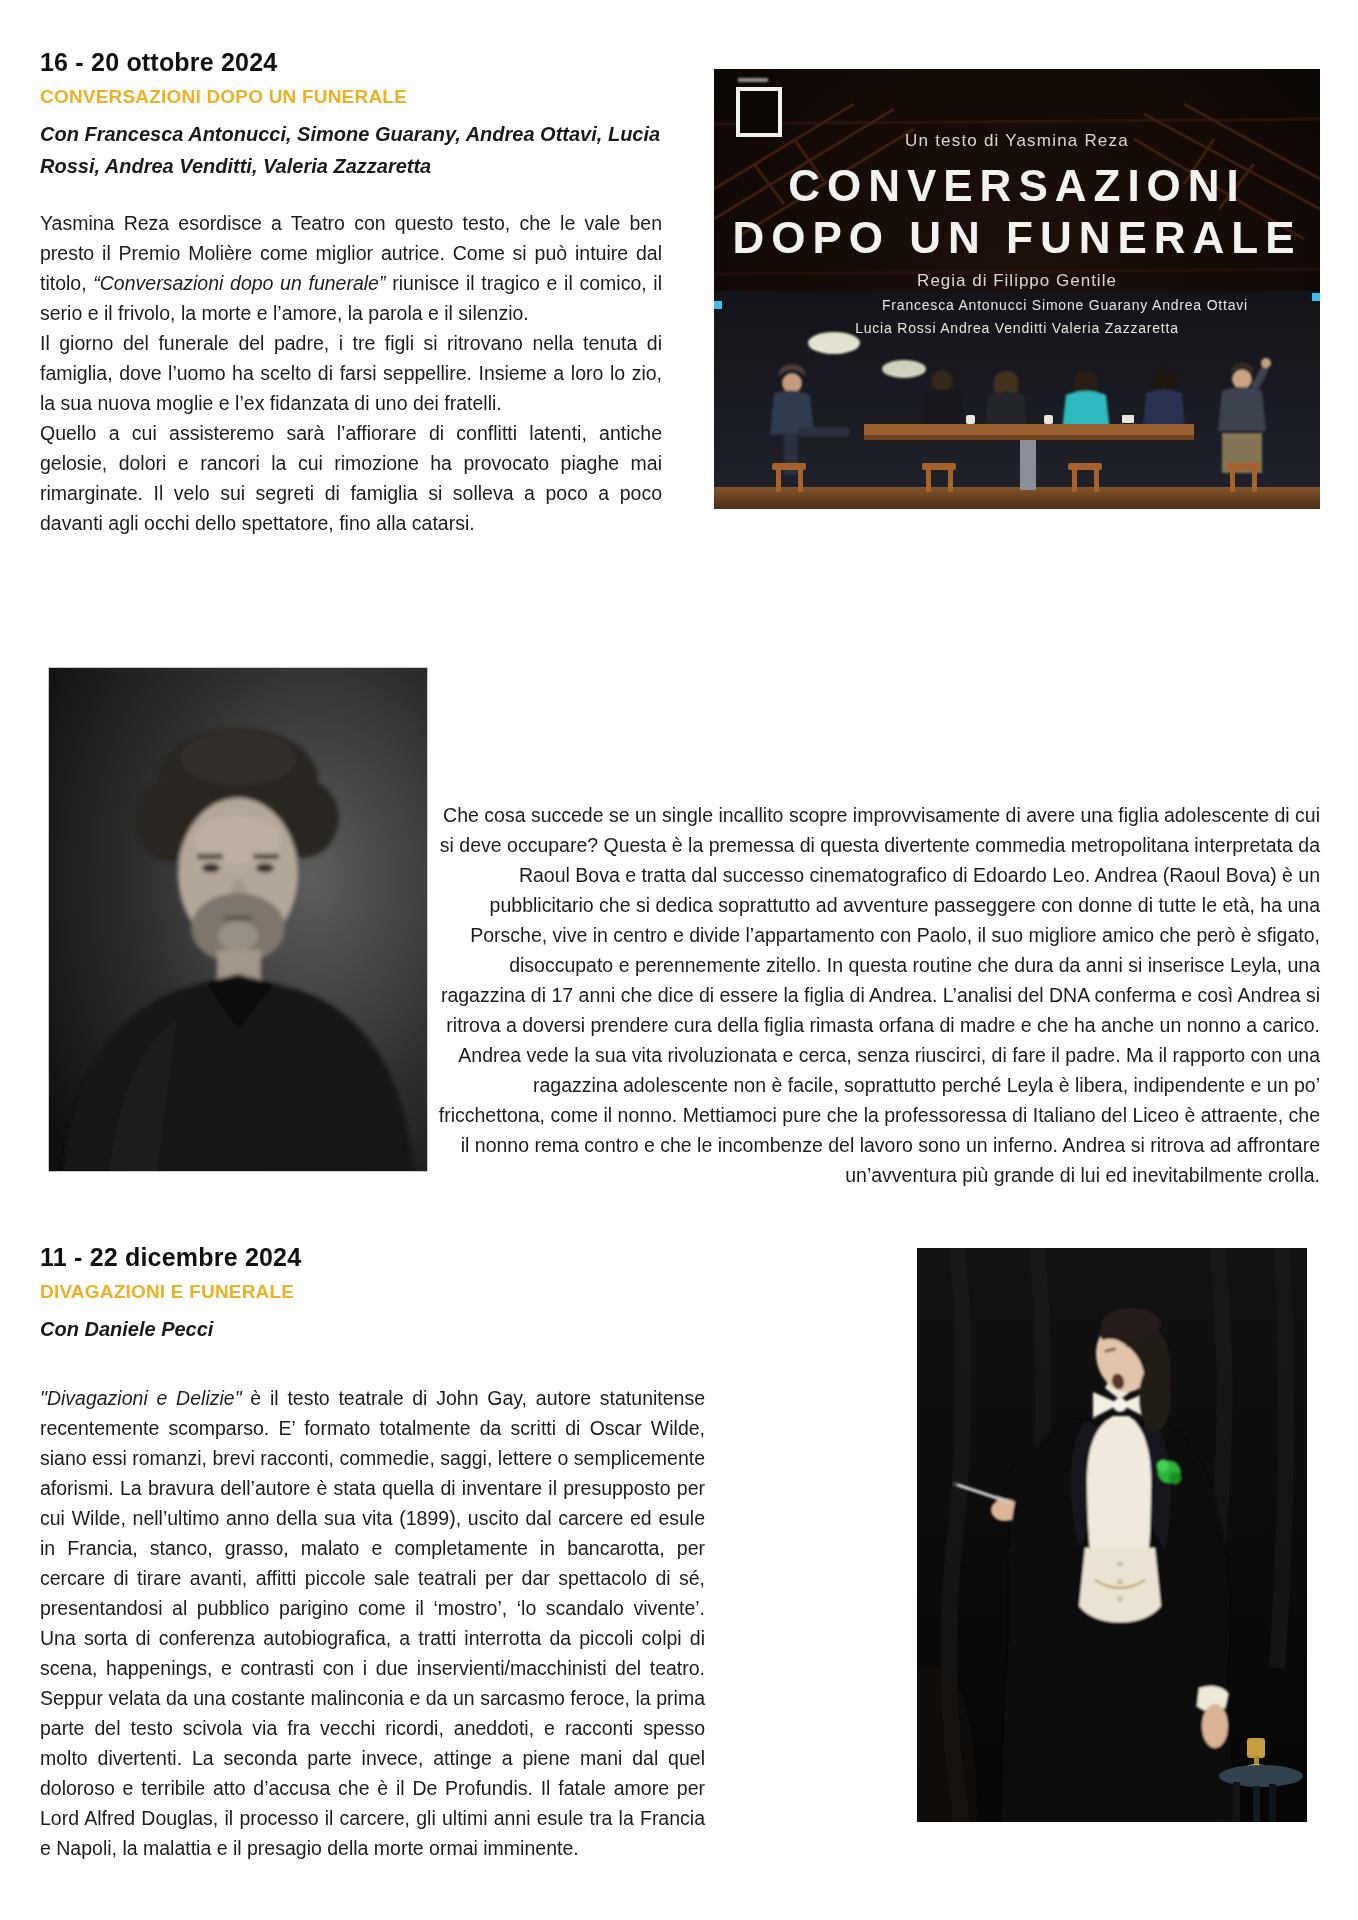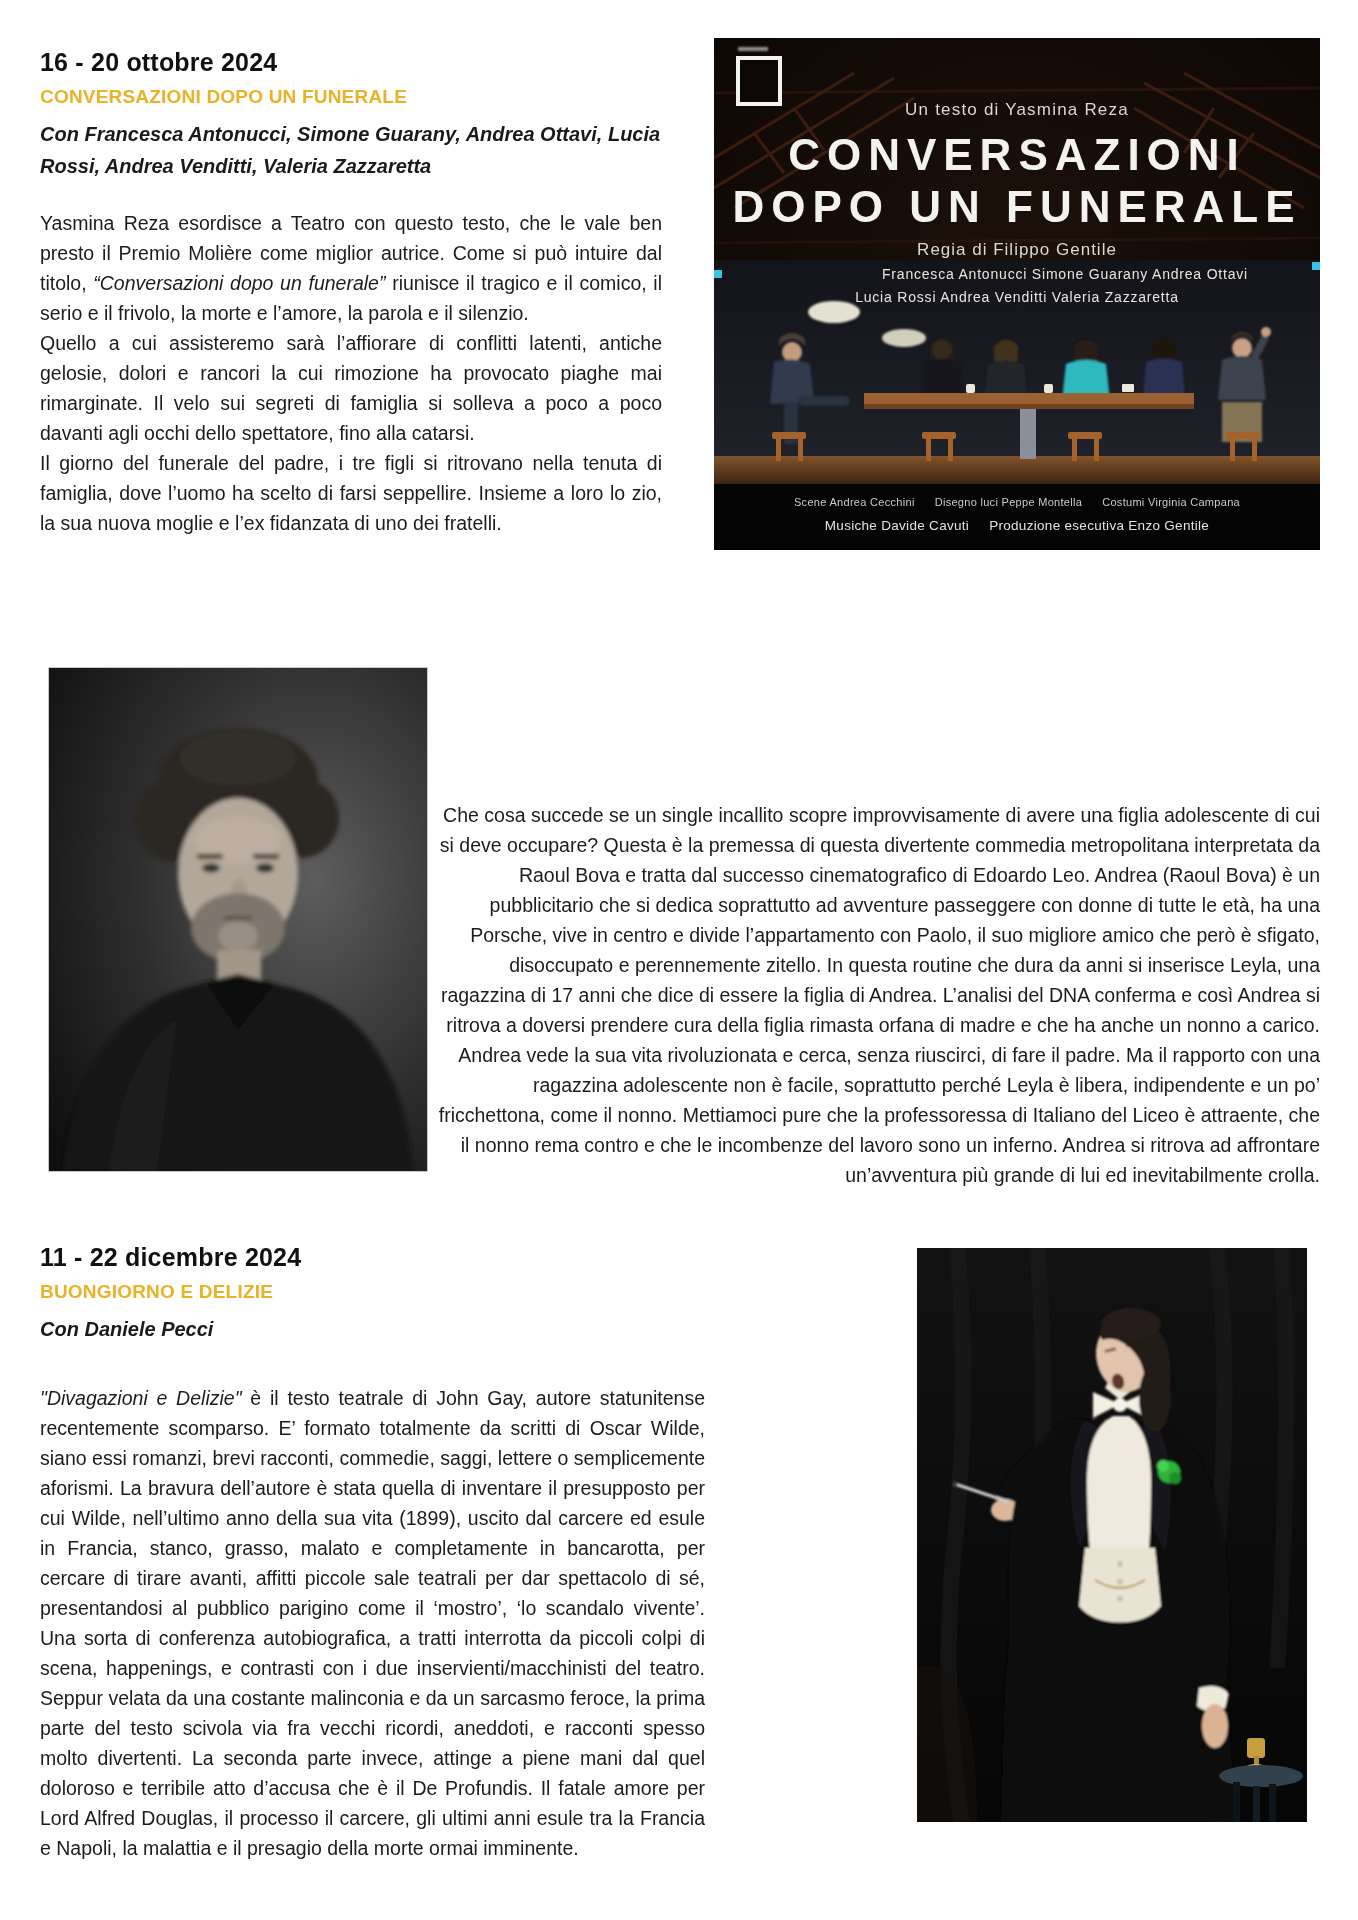--- a/index.html
+++ b/index.html
@@ -14,21 +14,21 @@
   .bodytext p{margin:0;}
   .just p{text-align:justify;}
   .ralign{text-align:right;}
   .it{font-style:italic;}
 
   
   .s1-text{left:40px;top:48px;width:622px;}
   .s1-body{margin-top:26px;}
 
   
-  .poster{left:714px;top:38px;width:606px;height:512px;background:#404040;overflow:hidden;}
+  .poster{left:714px;top:69px;width:606px;height:440px;background:#404040;overflow:hidden;}
   .poster > *{position:absolute;}
   .poster-text{left:0;width:100%;text-align:center;color:#e7e2da;}
   .p-pre{top:62px;font-size:17px;letter-spacing:1.2px;color:#ddd8d0;}
   .p-t1{top:92px;font-size:44px;font-weight:bold;letter-spacing:7px;color:#f4f2ee;}
   .p-t2{top:144px;font-size:44px;font-weight:bold;letter-spacing:7px;color:#f4f2ee;}
   .p-dir{top:202px;font-size:17px;letter-spacing:1px;color:#ddd8d0;}
   .p-c1{top:228px;font-size:14px;letter-spacing:.8px;color:#e9e5df;z-index:3;margin-left:48px;}
   .p-c2{top:251px;font-size:14px;letter-spacing:.8px;color:#e9e5df;z-index:3;}
   .poster-logo{left:22px;top:18px;width:38px;height:42px;border:4px solid #f2f2f2;background:#0d0705;z-index:4;}
   .poster-logo-sig{left:24px;top:9px;width:30px;height:4px;background:rgba(255,255,255,.55);filter:blur(1px);z-index:4;}
@@ -55,22 +55,22 @@
 <body>
 
 <div class="page">
 
   <div class="abs s1-text">
     <div class="date-head">16 - 20 ottobre 2024</div>
     <div class="ytitle">CONVERSAZIONI DOPO UN FUNERALE</div>
     <div class="cast-line">Con Francesca Antonucci, Simone Guarany, Andrea Ottavi, Lucia Rossi, Andrea Venditti, Valeria Zazzaretta</div>
     <div class="bodytext just s1-body">
       <p><span>Yasmina Reza esordisce a Teatro con questo testo, che le vale ben presto il Premio Molière come miglior autrice. Come si può intuire dal titolo, </span><span class="it">“Conversazioni dopo un funerale”</span><span> riunisce il tragico e il comico, il serio e il frivolo, la morte e l’amore, la parola e il silenzio.</span></p>
+      <p><span>Il giorno del funerale del padre, i tre figli si ritrovano nella tenuta di famiglia, dove l’uomo ha scelto di farsi seppellire. Insieme a loro lo zio, la sua nuova moglie e l’ex fidanzata di uno dei fratelli.</span></p>
       <p><span>Quello a cui assisteremo sarà l’affiorare di conflitti latenti, antiche gelosie, dolori e rancori la cui rimozione ha provocato piaghe mai rimarginate. Il velo sui segreti di famiglia si solleva a poco a poco davanti agli occhi dello spettatore, fino alla catarsi.</span></p>
-      <p><span>Il giorno del funerale del padre, i tre figli si ritrovano nella tenuta di famiglia, dove l’uomo ha scelto di farsi seppellire. Insieme a loro lo zio, la sua nuova moglie e l’ex fidanzata di uno dei fratelli.</span></p>
     </div>
   </div>
 
   <figure class="abs poster">
 
     <svg width="606" height="512" viewBox="0 0 606 512" style="left:0;top:0;">
       <defs>
         <radialGradient id="pgrad" cx="50%" cy="40%" r="80%">
           <stop offset="0%" stop-color="#1c100a"></stop>
           <stop offset="60%" stop-color="#120a06"></stop>
@@ -241,21 +241,21 @@
     </svg>
   </figure>
 
 
   <div class="abs s2-para bodytext ralign">
     <p><span>Che cosa succede se un single incallito scopre improvvisamente di avere una figlia adolescente di cui si deve occupare? Questa è la premessa di questa divertente commedia metropolitana interpretata da Raoul Bova e tratta dal successo cinematografico di Edoardo Leo. Andrea (Raoul Bova) è un pubblicitario che si dedica soprattutto ad avventure passeggere con donne di tutte le età, ha una Porsche, vive in centro e divide l’appartamento con Paolo, il suo migliore amico che però è sfigato, disoccupato e perennemente zitello. In questa routine che dura da anni si inserisce Leyla, una ragazzina di 17 anni che dice di essere la figlia di Andrea. L’analisi del DNA conferma e così Andrea si ritrova a doversi prendere cura della figlia rimasta orfana di madre e che ha anche un nonno a carico. Andrea vede la sua vita rivoluzionata e cerca, senza riuscirci, di fare il padre. Ma il rapporto con una ragazzina adolescente non è facile, soprattutto perché Leyla è libera, indipendente e un po’ fricchettona, come il nonno. Mettiamoci pure che la professoressa di Italiano del Liceo è attraente, che il nonno rema contro e che le incombenze del lavoro sono un inferno. Andrea si ritrova ad affrontare un’avventura più grande di lui ed inevitabilmente crolla.</span></p>
   </div>
 
   <div class="abs s3-head">
     <div class="date-head">11 - 22 dicembre 2024</div>
-    <div class="ytitle">BUONGIORNO E DELIZIE</div>
+    <div class="ytitle">DIVAGAZIONI E FUNERALE</div>
     <div class="cast-line">Con Daniele Pecci</div>
   </div>
 
   <div class="abs s3-para bodytext just">
     <p><span class="it">"Divagazioni e Delizie" </span><span>è il testo teatrale di John Gay, autore statunitense recentemente scomparso. E’ formato totalmente da scritti di Oscar Wilde, siano essi romanzi, brevi racconti, commedie, saggi, lettere o semplicemente aforismi. La bravura dell’autore è stata quella di inventare il presupposto per cui Wilde, nell’ultimo anno della sua vita (1899), uscito dal carcere ed esule in Francia, stanco, grasso, malato e completamente in bancarotta, per cercare di tirare avanti, affitti piccole sale teatrali per dar spettacolo di sé, presentandosi al pubblico parigino come il ‘mostro’, ‘lo scandalo vivente’. Una sorta di conferenza autobiografica, a tratti interrotta da piccoli colpi di scena, happenings, e contrasti con i due inservienti/macchinisti del teatro. Seppur velata da una costante malinconia e da un sarcasmo feroce, la prima parte del testo scivola via fra vecchi ricordi, aneddoti, e racconti spesso molto divertenti. La seconda parte invece, attinge a piene mani dal quel doloroso e terribile atto d’accusa che è il De Profundis. Il fatale amore per Lord Alfred Douglas, il processo il carcere, gli ultimi anni esule tra la Francia e Napoli, la malattia e il presagio della morte ormai imminente.</span></p>
   </div>
 
   <figure class="abs photo-pecci">
     <svg width="390" height="574" viewBox="0 0 390 574">
       <defs>

